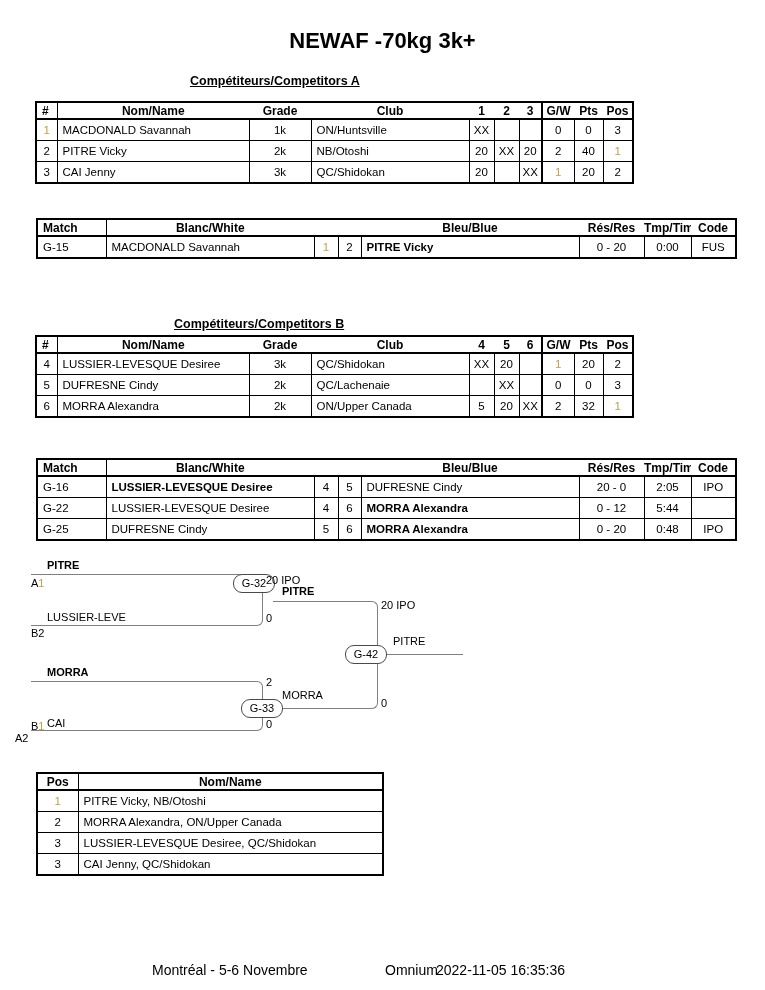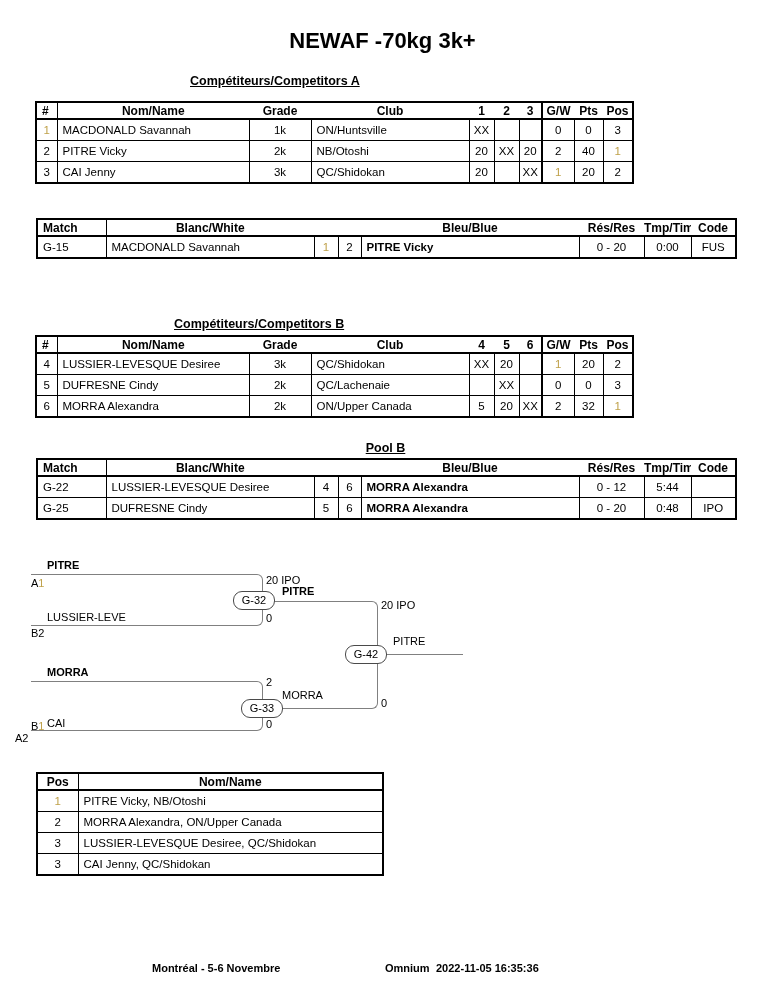--- a/index.html
+++ b/index.html
@@ -29,21 +29,21 @@
   .bline{position:absolute;border:0 solid #808080;}
   .pair{border-top-width:1px;border-right-width:1px;border-bottom-width:1px;
         border-radius:0 6px 6px 0;}
   .conn-down{border-top-width:1px;border-right-width:1px;border-radius:0 6px 0 0;}
   .conn-up{border-bottom-width:1px;border-right-width:1px;border-radius:0 0 6px 0;}
   .hline{border-top-width:1px;}
   .pill{position:absolute;width:40px;height:17px;border:1px solid #4a4a4a;border-radius:9px;
         background:#fff;text-align:center;font-size:11px;line-height:16px;}
   .blab{position:absolute;font-size:11px;white-space:nowrap;line-height:12px;}
 
-  .footer-item{position:absolute;font-size:11px;font-weight:bold;white-space:nowrap;padding-left:44px;}
+  .footer-item{position:absolute;font-size:14px;font-weight:normal;white-space:nowrap;padding-left:44px;}
 </style>
 </head>
 <body>
 
 <div class="page">
 
   <h1 class="main-title">NEWAF -70kg 3k+</h1>
 
   <div class="sec-title" style="left:190px;top:74px">Compétiteurs/Competitors A</div>
   <table style="left:35px;top:101px;width:597px">
@@ -211,21 +211,20 @@
         <td>5</td>
         <td>20</td>
         <td>XX</td>
         <td class="gw">2</td>
         <td>32</td>
         <td class="gold">1</td>
       </tr>
     </tbody>
   </table>
 
-  <div class="sec-title ctr" style="left:36px;top:441px;width:699px">Pool B</div>
   <table style="left:36px;top:458px;width:699px">
     <colgroup>
         <col style="width:69px">
         <col style="width:208px">
         <col style="width:24px">
         <col style="width:23px">
         <col style="width:218px">
         <col style="width:65px">
         <col style="width:47px">
         <col style="width:45px">
@@ -237,20 +236,30 @@
       <th></th>
       <th></th>
       <th>Bleu/Blue</th>
       <th>Rés/Res</th>
       <th>Tmp/Tim</th>
       <th>Code</th>
     </tr>
       </thead>
     <tbody>
       <tr>
+        <td class="l2"><span>G-16</span><span class="gold"></span></td>
+        <td class="l b">LUSSIER-LEVESQUE Desiree</td>
+        <td>4</td>
+        <td>5</td>
+        <td class="l">DUFRESNE Cindy</td>
+        <td>20 - 0</td>
+        <td>2:05</td>
+        <td>IPO</td>
+      </tr>
+      <tr>
         <td class="l2"><span>G-22</span><span class="gold"></span></td>
         <td class="l">LUSSIER-LEVESQUE Desiree</td>
         <td>4</td>
         <td>6</td>
         <td class="l b">MORRA Alexandra</td>
         <td>0 - 12</td>
         <td>5:44</td>
         <td></td>
       </tr>
       <tr>
@@ -275,21 +284,21 @@
 
     <div class="blab b" style="left:47px;top:559px">PITRE</div>
     <div class="blab" style="left:31px;top:577px"><span>A</span><span class="gold">1</span></div>
     <div class="blab" style="left:47px;top:611px">LUSSIER-LEVE</div>
     <div class="blab" style="left:31px;top:627px"><span>B</span><span>2</span></div>
     <div class="blab b" style="left:47px;top:666px">MORRA</div>
     <div class="blab" style="left:31px;top:720px"><span>B</span><span class="gold">1</span></div>
     <div class="blab" style="left:47px;top:717px">CAI</div>
     <div class="blab" style="left:15px;top:732px"><span>A</span><span>2</span></div>
 
-    <div class="pill" style="left:233px;top:591px">G-32</div>
+    <div class="pill" style="left:233px;top:574px">G-32</div>
     <div class="pill" style="left:241px;top:699px">G-33</div>
     <div class="pill" style="left:345px;top:645px">G-42</div>
 
     <div class="blab" style="left:266px;top:574px">20 IPO</div>
     <div class="blab b" style="left:282px;top:585px">PITRE</div>
     <div class="blab" style="left:266px;top:612px">0</div>
     <div class="blab" style="left:381px;top:599px">20 IPO</div>
     <div class="blab" style="left:266px;top:676px">2</div>
     <div class="blab" style="left:282px;top:689px">MORRA</div>
     <div class="blab" style="left:266px;top:718px">0</div>

